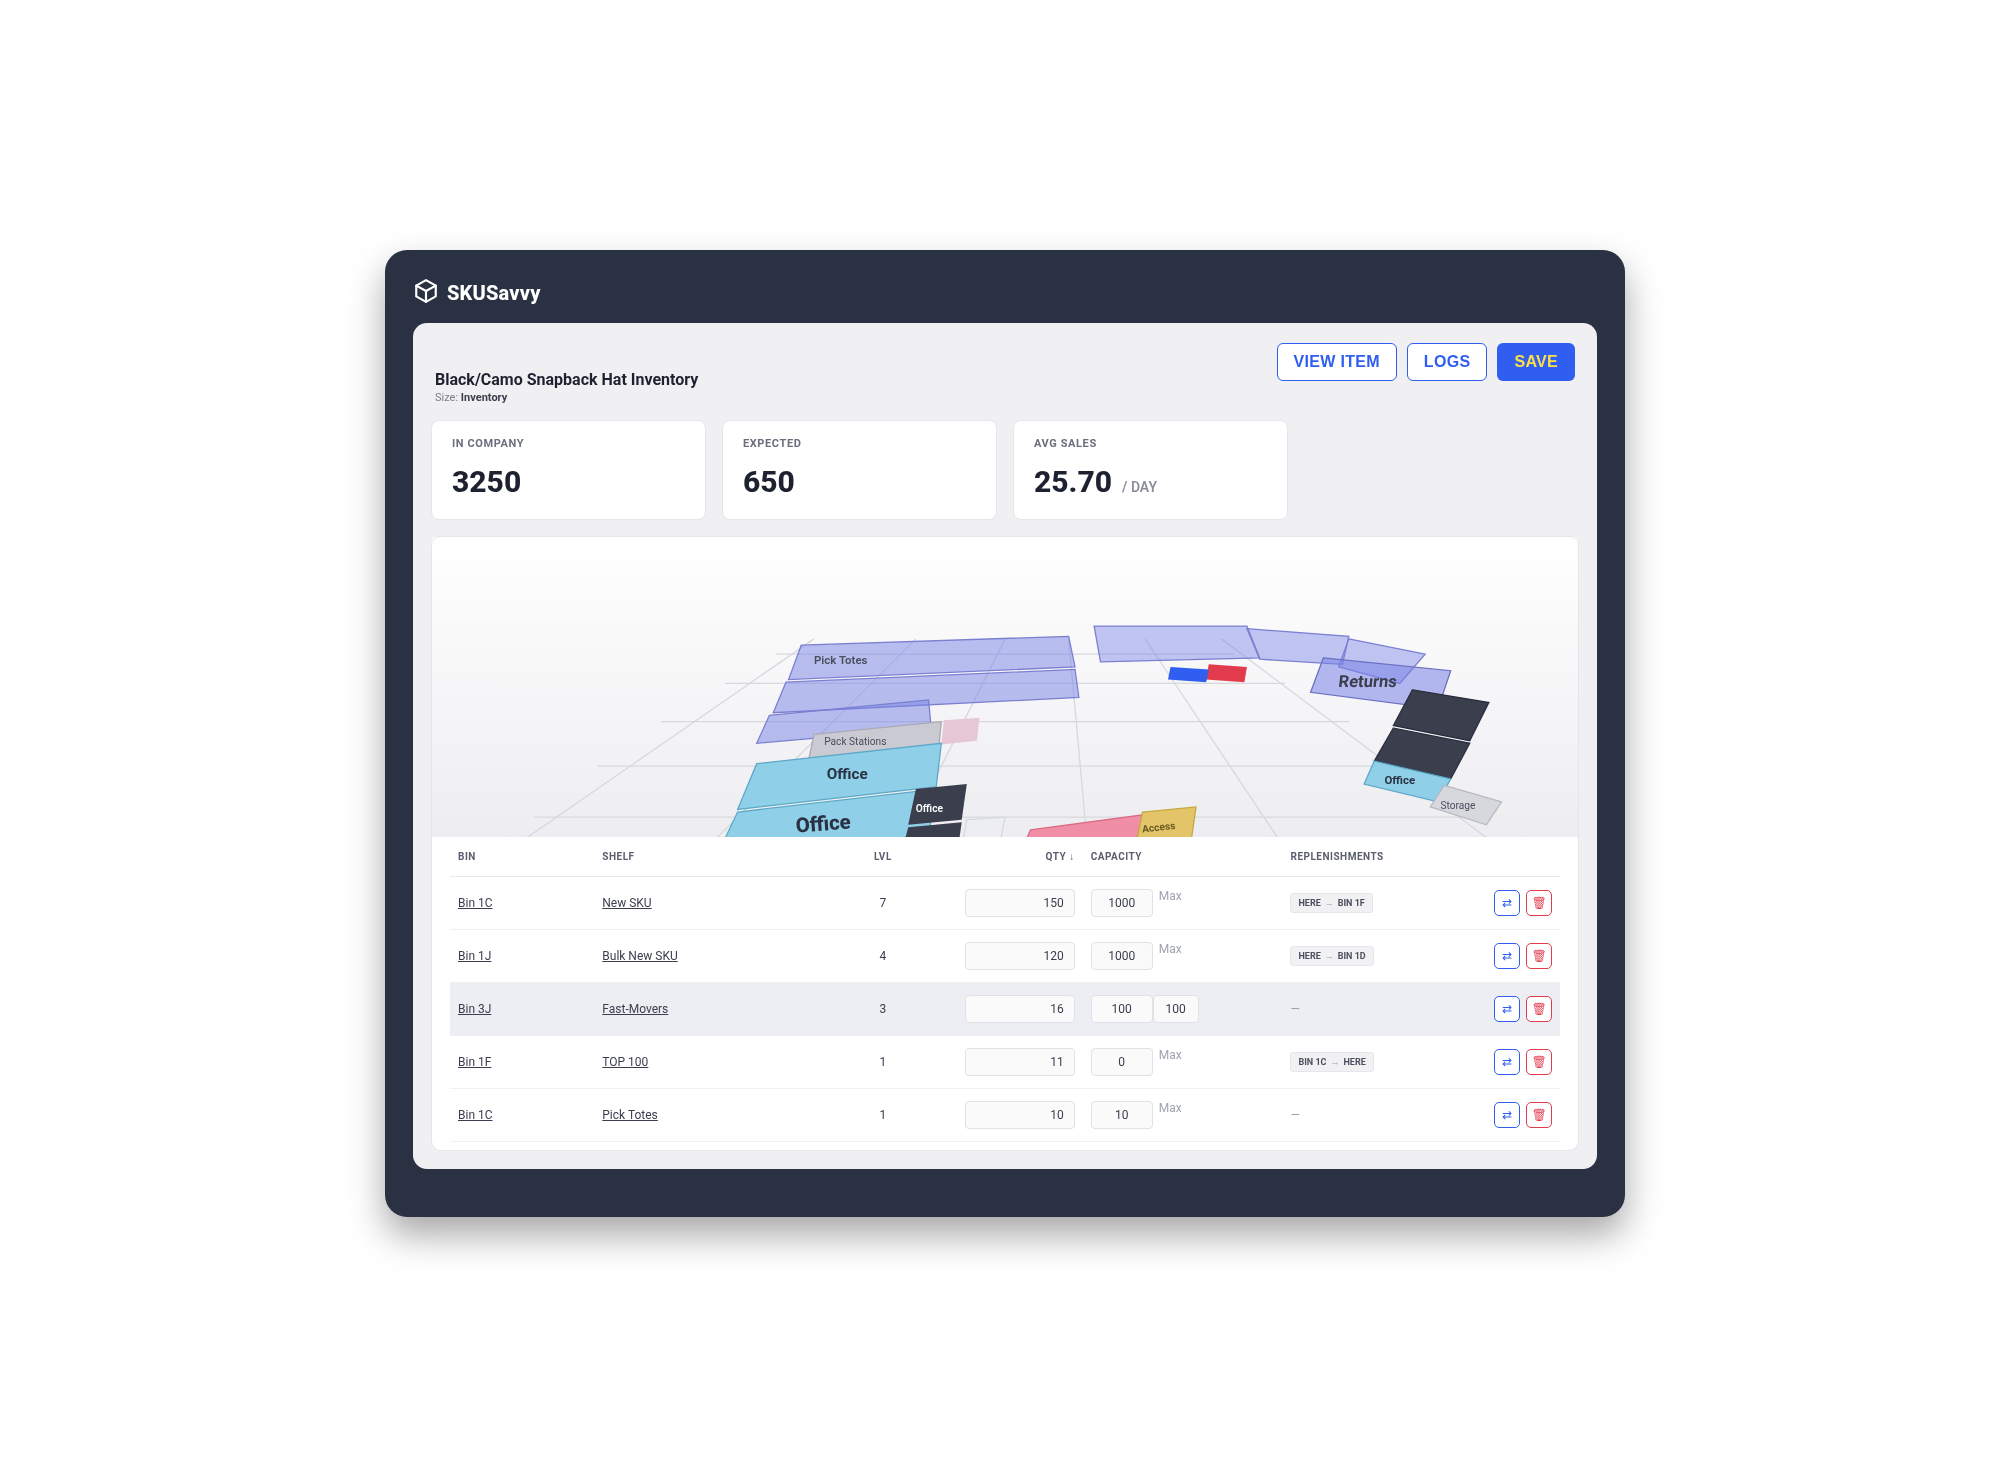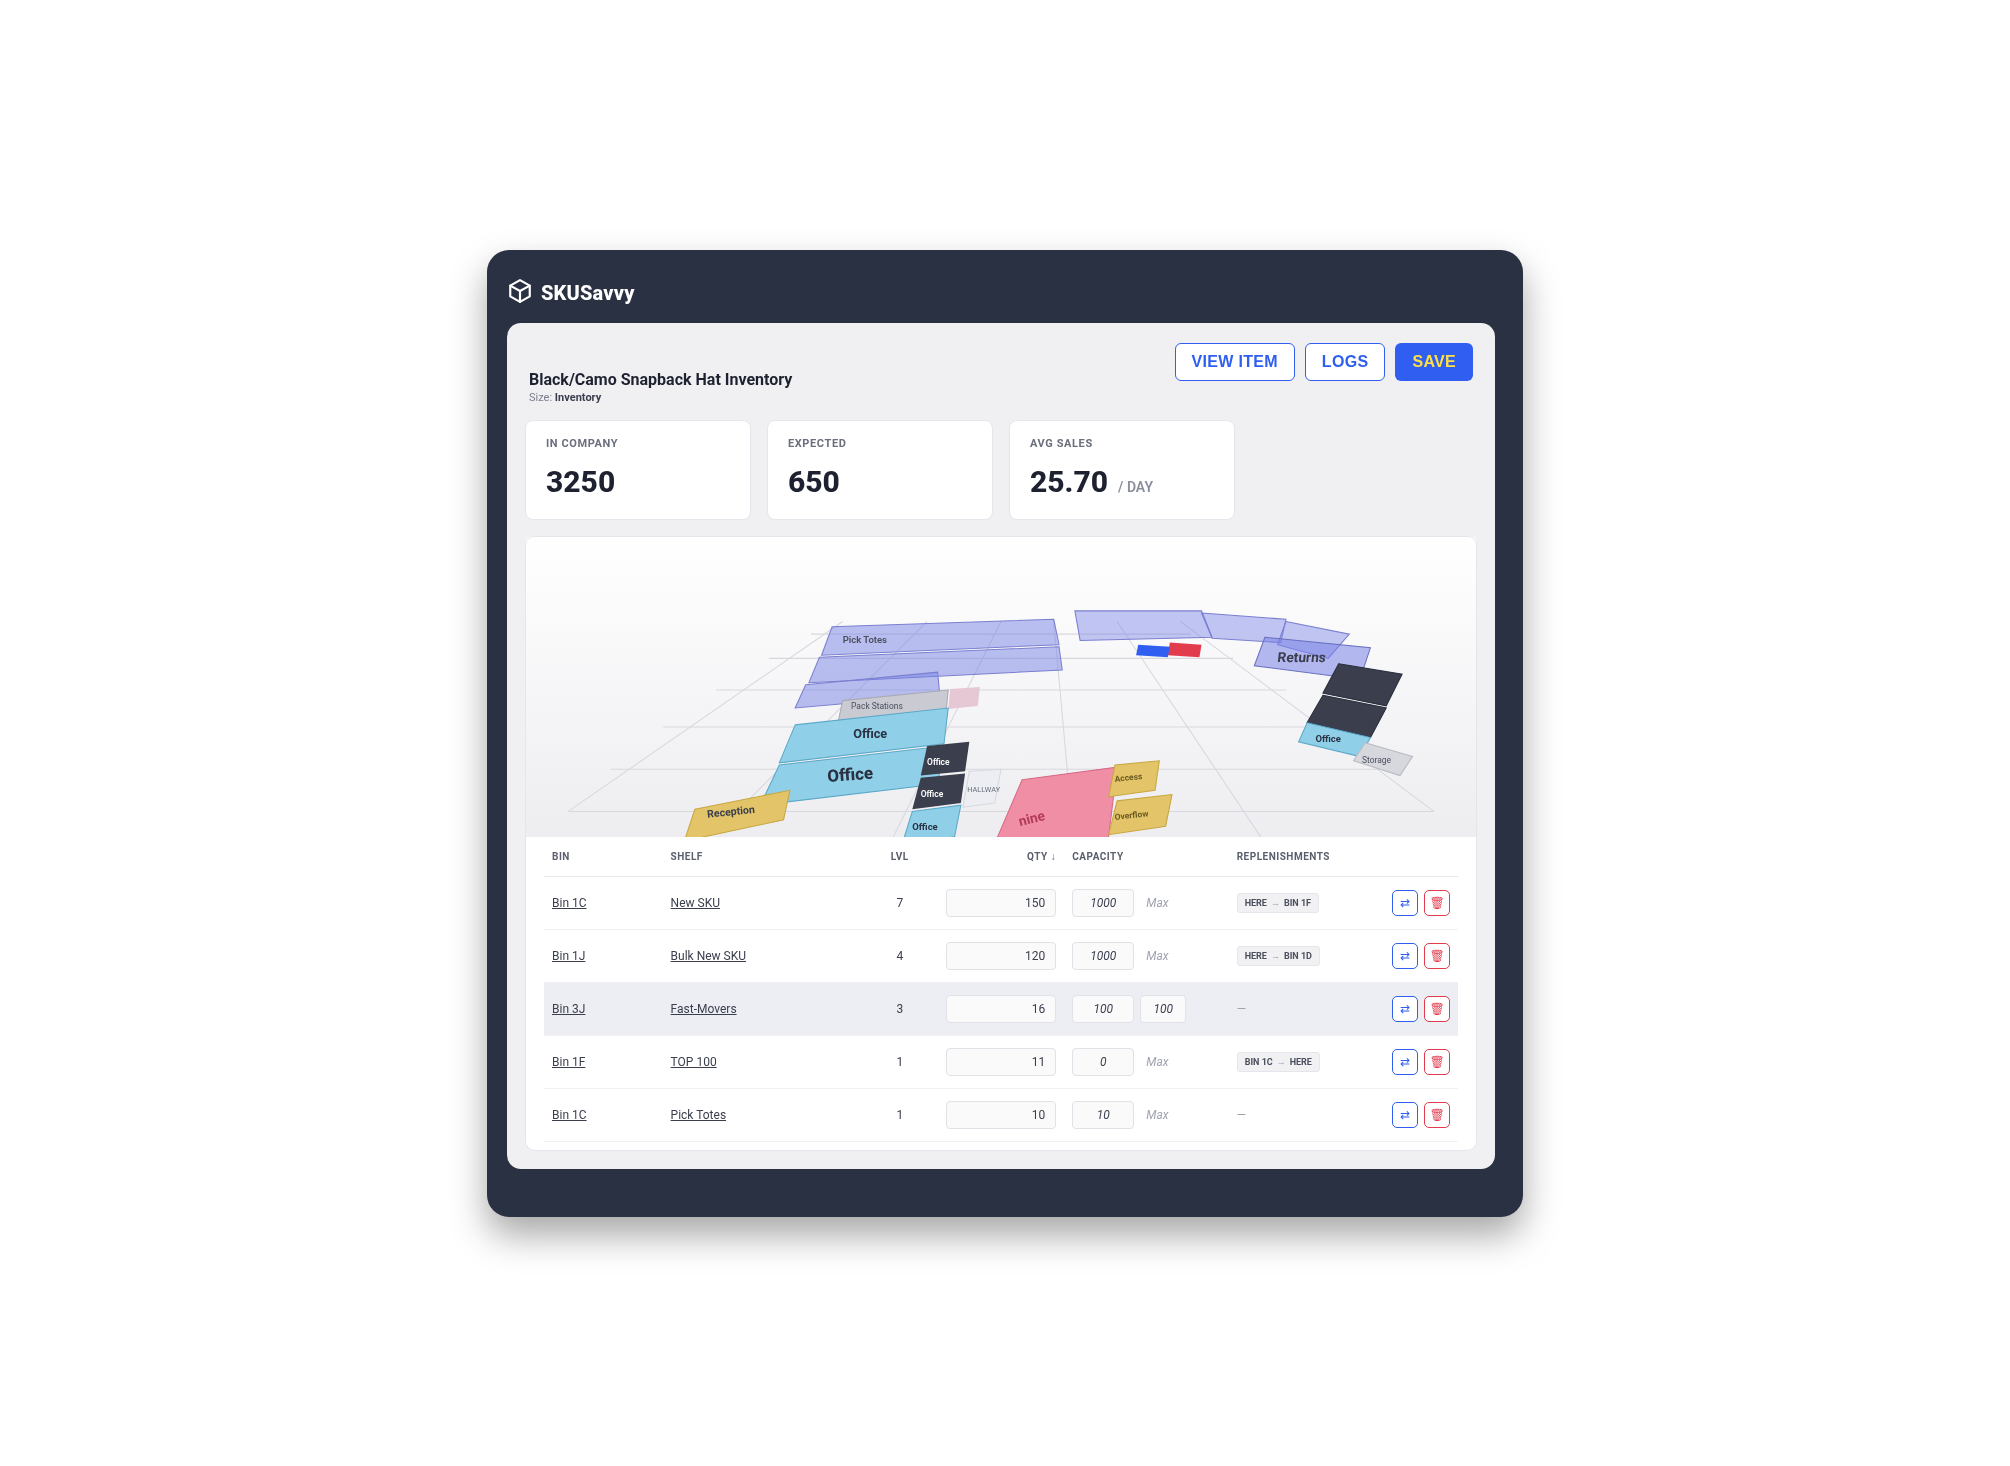--- a/index.html
+++ b/index.html
@@ -6,24 +6,24 @@
 body {
   font-family: -apple-system, BlinkMacSystemFont, "Segoe UI", Roboto, Helvetica, Arial, sans-serif;
   background: #fff;
   display: flex;
   justify-content: center;
   align-items: center;
   min-height: 100vh;
   padding: 20px;
 }
 .device-frame {
-  width: 1036px;
+  width: 1240px;
   background: #2a3142;
   border-radius: 22px;
-  padding: 28px 28px 48px 20px;
+  padding: 28px 28px 48px 28px;
   box-shadow: 0 18px 36px rgba(0,0,0,0.35);
   position: relative;
 }
 .topbar {
   display: flex;
   align-items: center;
   margin-bottom: 14px;
 }
 .logo {
   display: flex;
@@ -152,21 +152,21 @@
   border: 1px solid #e1e2e8;
   border-radius: 4px;
   padding: 6px 10px;
   min-width: 60px;
   text-align: right;
   font-size: 12px;
   color: #3a3e4d;
 }
 .mini-input.center { text-align: center; }
 .max-label { color: #a0a3b0; font-size: 12px; margin-left: 6px; display:inline-block; width:30px; }
-.cap-group{ display:flex; gap:6px; align-items:center; justify-content:flex-start;font-style:italic; }
+.cap-group{ display:flex; justify-content:flex-start; }
 .badge {
   display: inline-flex;
   align-items: center;
   gap: 4px;
   background: #f1f1f4;
   border: 1px solid #e5e6eb;
   border-radius: 3px;
   padding: 4px 7px;
   font-size: 9px;
   font-weight: 700;

